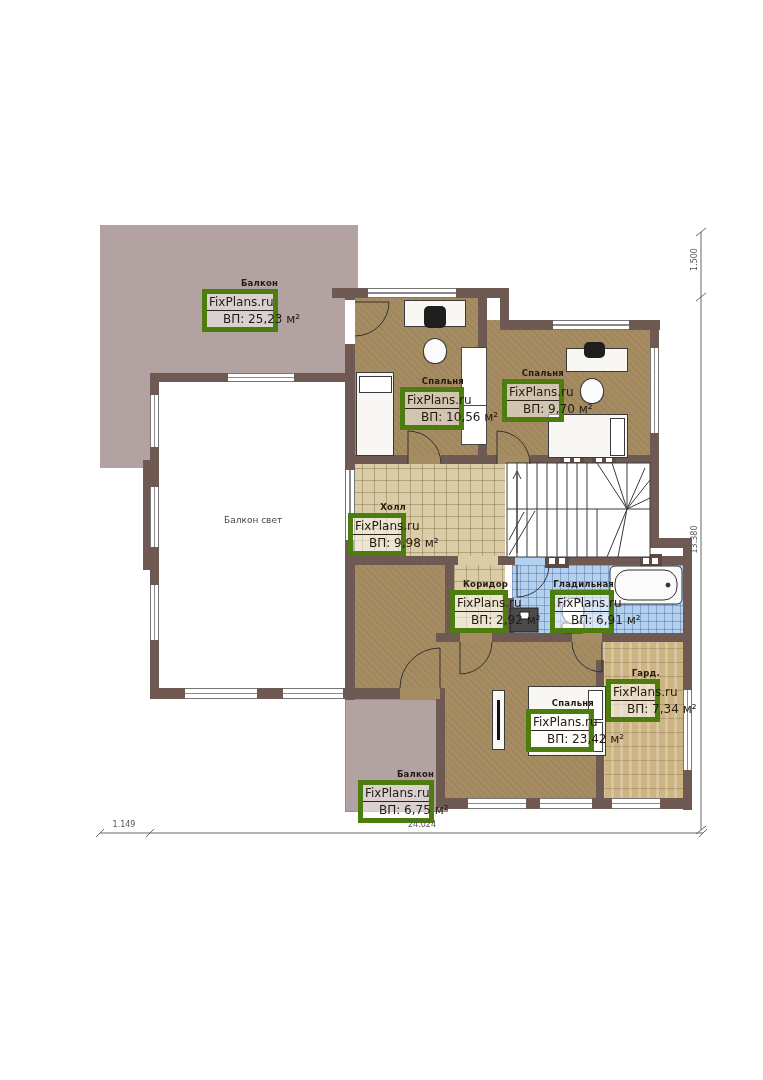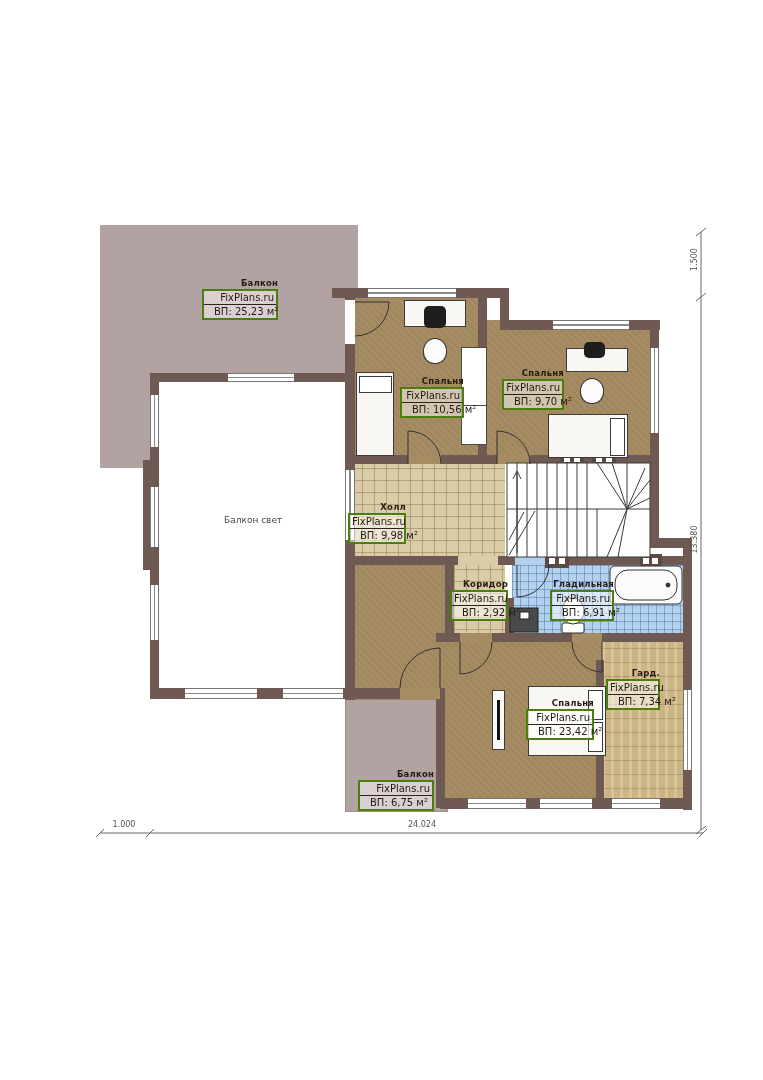--- a/index.html
+++ b/index.html
@@ -43,23 +43,23 @@
   .chair-dark{z-index:21;background:#1e1e1e;border-radius:5px;}
   .chair-light{z-index:21;background:#fbfbfb;border:1px solid #333;border-radius:50% 50% 45% 45%;}
   .tvline{position:absolute;left:4px;top:9px;width:3px;height:40px;background:#111;}
   .closet{z-index:15;background:#fff;border:1px solid #4a4a43;}
   .closet i{position:absolute;left:0;right:0;top:57px;border-top:1px solid #4a4a43;display:block;}
   
   svg.ovl{position:absolute;left:0;top:0;z-index:25;pointer-events:none;}
   
   .rlabel{position:absolute;text-align:right;color:#241a12;z-index:40;}
   .rlabel .nm{font-weight:bold;font-size:8.5px;line-height:10px;letter-spacing:.2px;}
-  .rlabel .bx{border:2px solid #4d7c0f;background:rgba(255,255,255,.5);font-size:10px;margin-top:1px;}
+  .rlabel .bx{border:5px solid #4d7c0f;background:rgba(255,255,255,.5);font-size:12px;margin-top:1px;}
   .rlabel .bx .r1{border-bottom:1px solid #2e241c;padding:1px 2px;white-space:nowrap;}
-  .rlabel .bx .r2{padding:1px 10px;white-space:nowrap;}
+  .rlabel .bx .r2{padding:1px 16px;white-space:nowrap;}
   .sl-label{position:absolute;font-size:9px;color:#474747;z-index:40;}
   .dimH{position:absolute;font-size:8px;color:#555;text-align:center;z-index:40;}
   .dimV{position:absolute;font-size:8px;color:#555;text-align:center;z-index:40;
         transform:rotate(-90deg);transform-origin:center;}
 </style>
 </head>
 <body>
 
 <div class="plan">
 
@@ -306,15 +306,15 @@
     <div class="bx">
         <div class="r1">FixPlans.ru</div>
       <div class="r2">ВП: 6,75 м²</div>
       </div>
   </div>
   <div class="sl-label" style="left:224px;top:515px;">Балкон свет</div>
 
   <div class="dimV" style="left:669px;top:255px;width:50px;">1.500</div>
   <div class="dimV" style="left:669px;top:535px;width:50px;">13.380</div>
   <div class="dimH" style="left:392px;top:820px;width:60px;">24.024</div>
-  <div class="dimH" style="left:100px;top:820px;width:48px;">1.000</div>
+  <div class="dimH" style="left:100px;top:820px;width:48px;">1.149</div>
 
 </div>
 
 </body></html>

